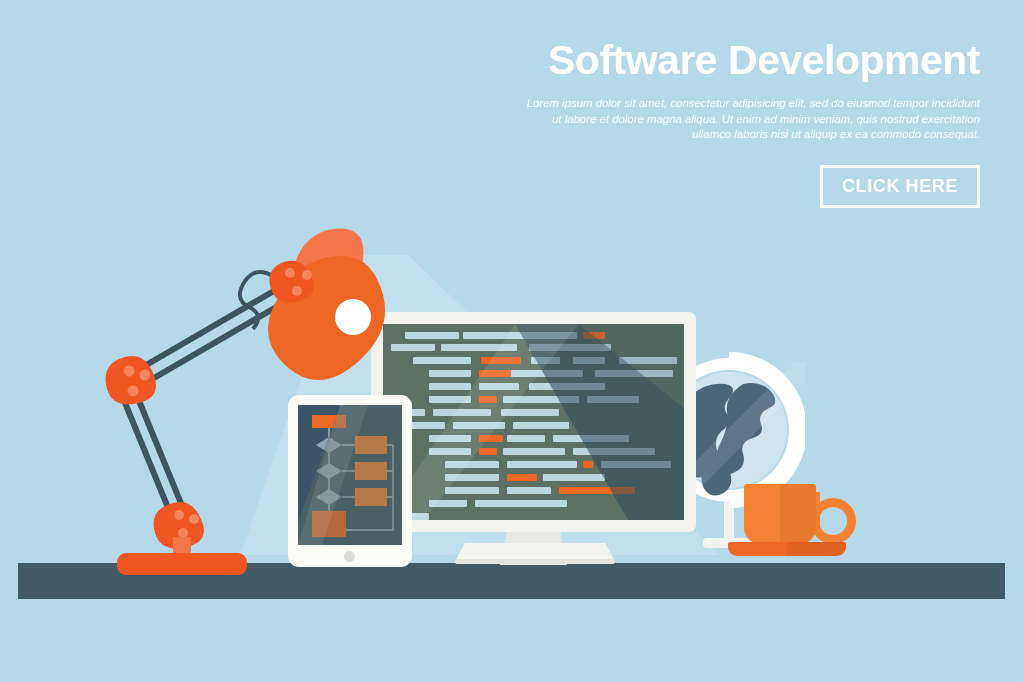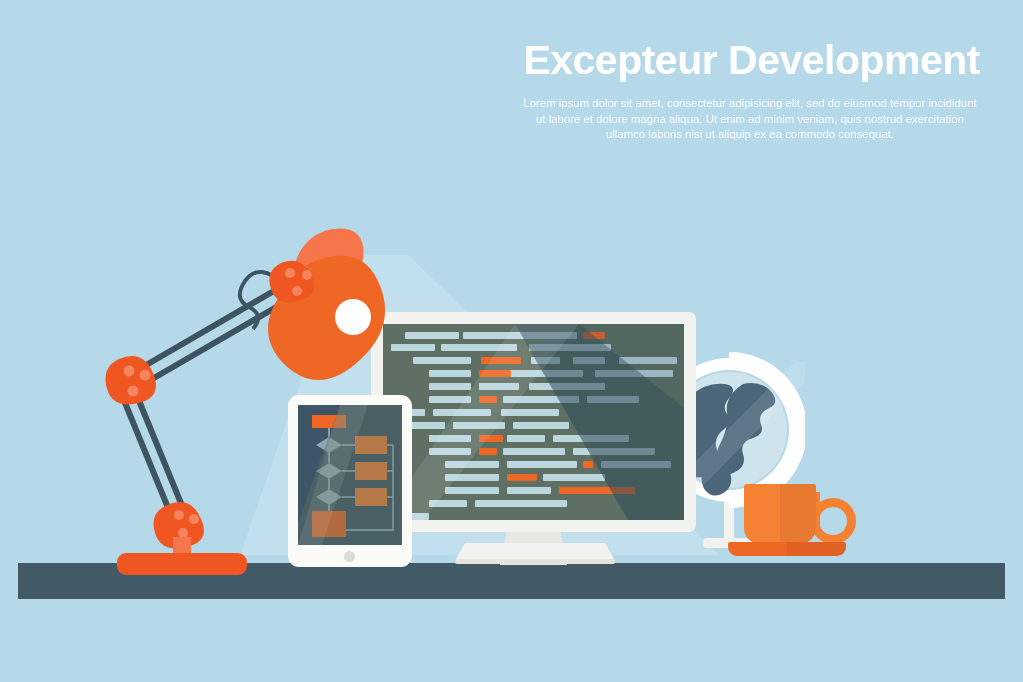--- a/index.html
+++ b/index.html
@@ -11,21 +11,21 @@
   #stage{position:relative;width:1023px;height:682px;overflow:hidden;background:#b5d9e8;}
 
   
   #textblock{position:absolute;left:520px;top:38px;width:460px;text-align:right;}
   #title{
     color:#ffffff;font-size:41px;line-height:44px;font-weight:bold;
     letter-spacing:-0.5px;margin:0 0 14px 0;white-space:nowrap;
   }
   .para{
     color:#ffffff;font-size:11.4px;line-height:15.6px;margin:0;
-    text-align:center;opacity:.95;
+    text-align:right;opacity:.95;font-style:italic;
   }
   .para + .para{margin-top:15px;}
   #cta-wrap{margin-top:22px;display:flex;justify-content:flex-end;}
   #cta{
     border:3px solid #ffffff;color:#ffffff;
     font-size:18px;font-weight:bold;letter-spacing:.6px;
     padding:9px 19px 10px 19px;background:transparent;
     cursor:pointer;line-height:1;
   }
 
@@ -299,17 +299,20 @@
       <circle cx="84" cy="300" r="5" fill="#f5855c"></circle>
       <circle cx="99" cy="304" r="5" fill="#f5855c"></circle>
       <circle cx="88" cy="318" r="5" fill="#f5855c"></circle>
     </g>
 
     <rect x="78" y="322" width="18" height="22" fill="#f5764a"></rect>
     <rect x="22" y="338" width="130" height="22" rx="9" fill="#ef5622"></rect>
   </svg>
 
   <div id="textblock">
-    <h1 id="title">Excepteur Development</h1>
+    <h1 id="title">Software Development</h1>
     <p class="para">Lorem ipsum dolor sit amet, consectetur adipisicing elit, sed do eiusmod tempor incididunt ut labore et dolore magna aliqua. Ut enim ad minim veniam, quis nostrud exercitation ullamco laboris nisi ut aliquip ex ea commodo consequat.</p>
+    <div id="cta-wrap">
+      <button id="cta">CLICK HERE</button>
+    </div>
   </div>
 
 </div>
 
 </body></html>

